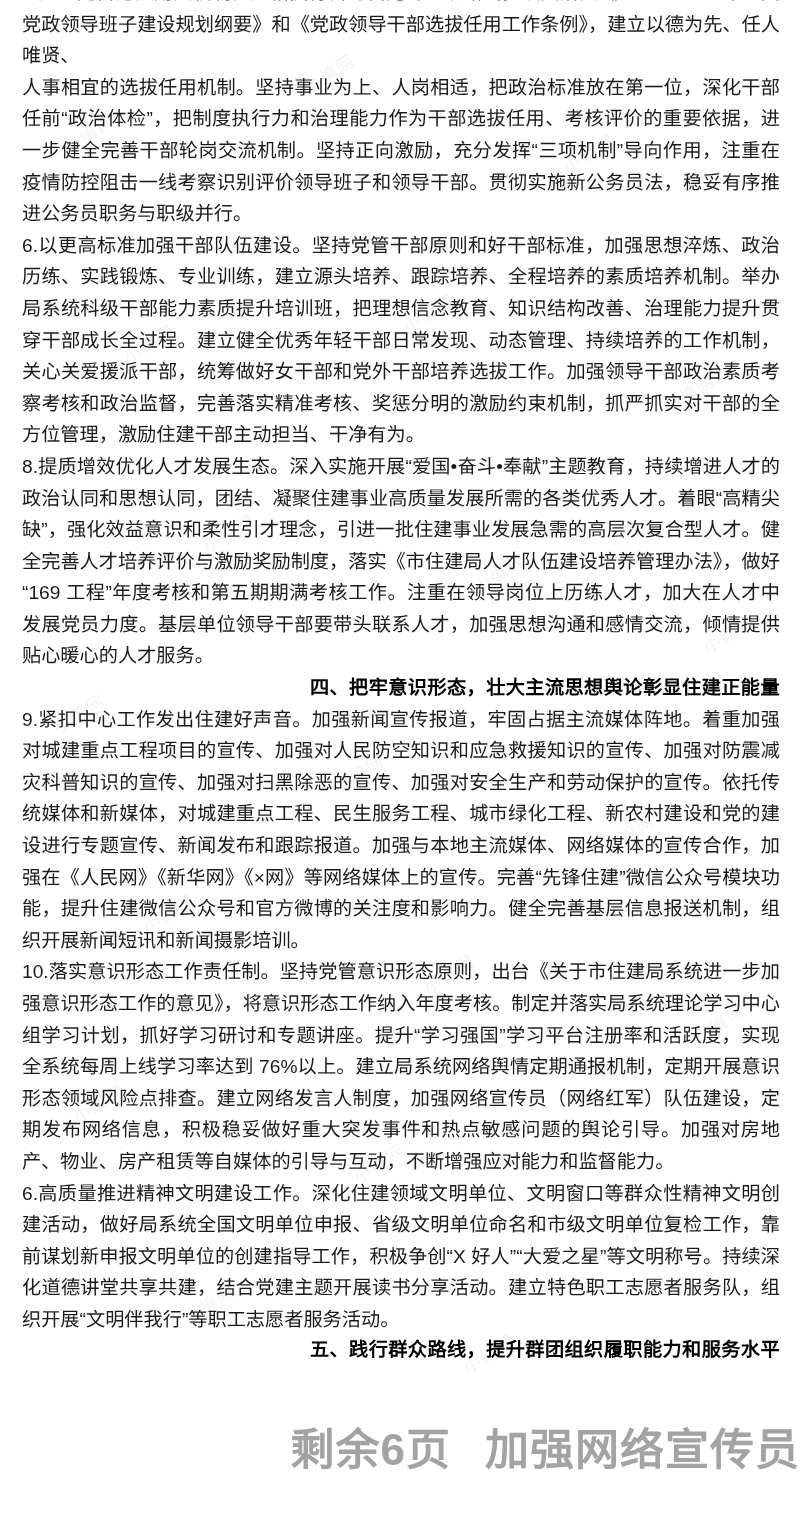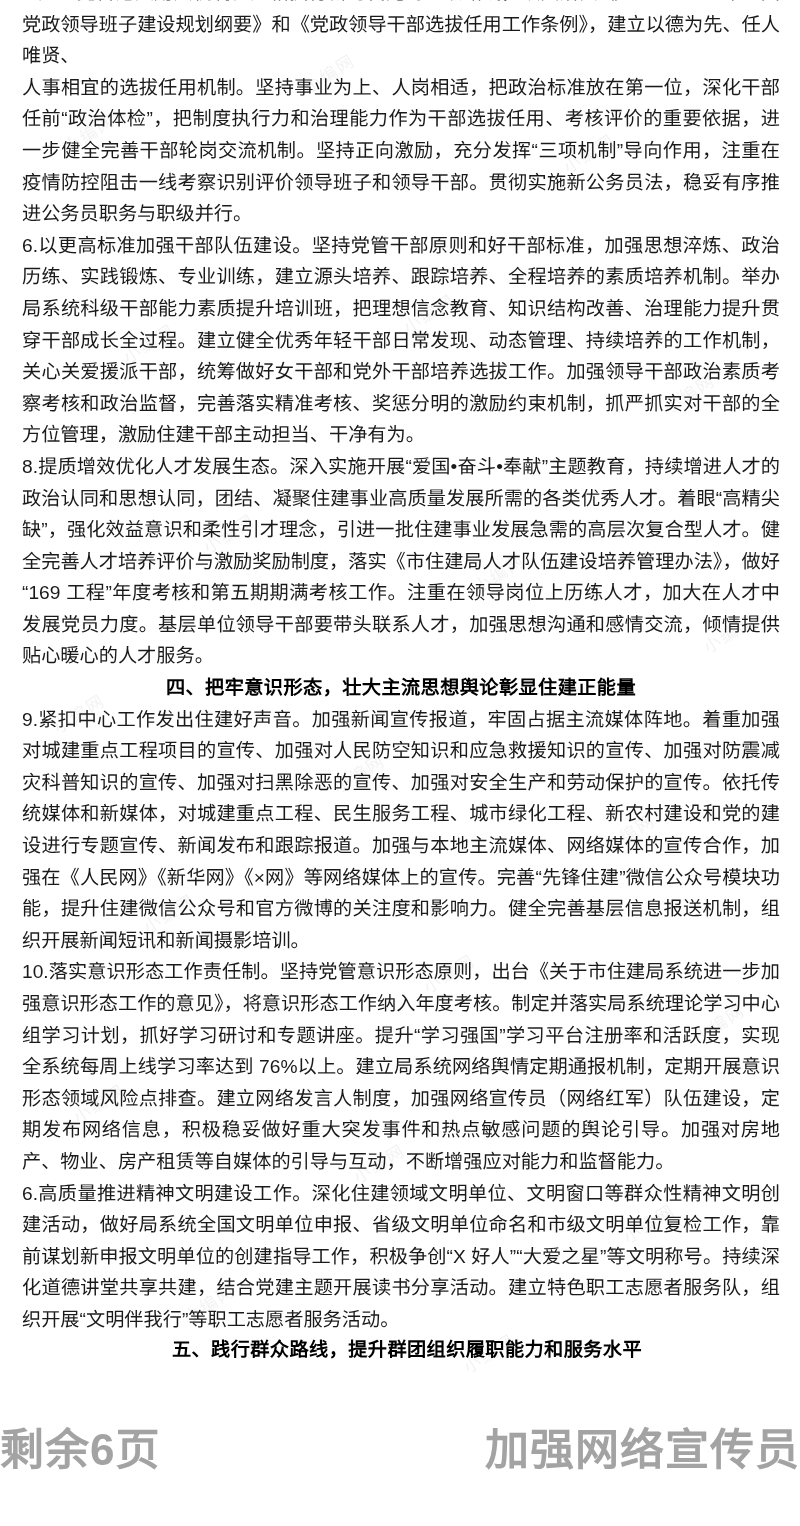--- a/index.html
+++ b/index.html
@@ -80,41 +80,41 @@
 
   .para-gap {
   }
 
   .section-heading {
     font-size: 19.2px;
     line-height: 31.6px;
     color: #000000;
     font-weight: 700;
     margin: 0;
-    text-align: center;
+    text-align: right;
     letter-spacing: 0.4px;
   }
   .section-heading.indent-1 {
     text-indent: 0px;
   }
   .section-heading.indent-2 {
     text-indent: 12px;
     font-family: Liberation Mono, monospace;
   }
 
   
   .download-banner {
     position: absolute;
     left: 0;
     right: 0;
     top: 1412px;
     height: 76px;
     display: flex;
     align-items: center;
-    justify-content: space-between;
+    justify-content: flex-end;
     z-index: 3;
     gap: 34px;
   }
   .banner-text {
     font-family: "Liberation Sans", "DejaVu Sans", sans-serif;
     font-size: 44px;
     font-weight: 700;
     color: #a3a3a3;
     letter-spacing: 1px;
     line-height: 1;

